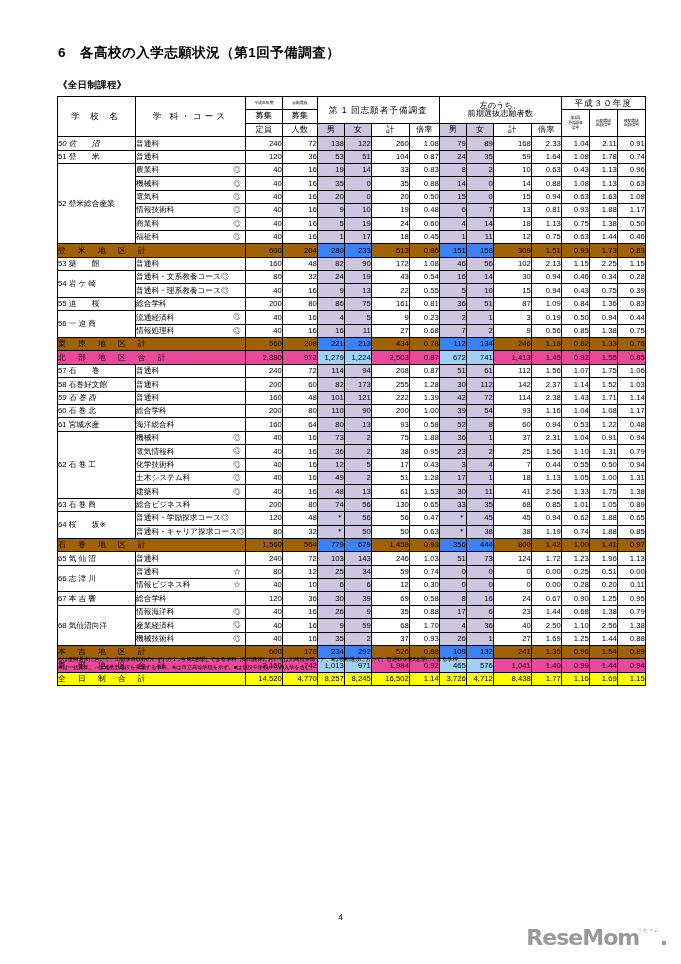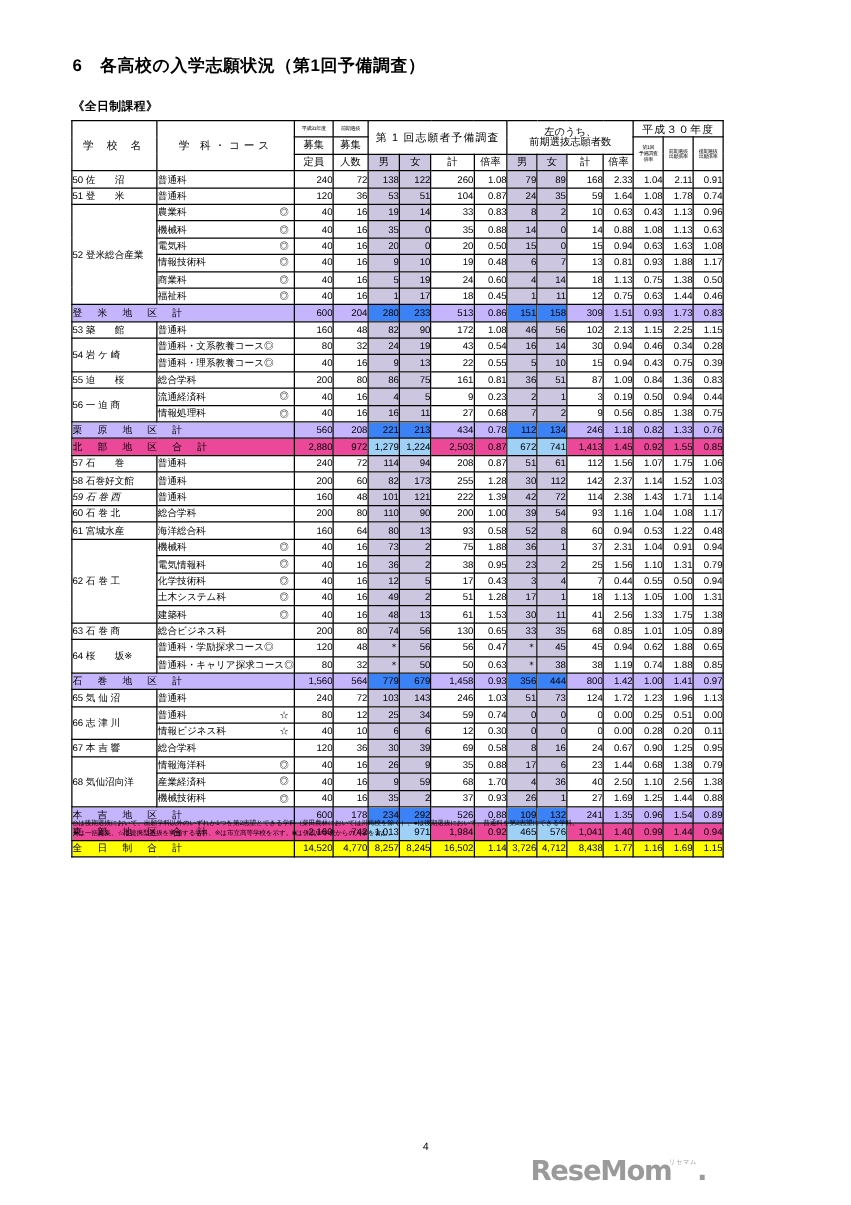--- a/index.html
+++ b/index.html
@@ -11,21 +11,21 @@
     width: 681px;
     height: 964px;
     position: relative;
     font-family: "Liberation Sans", "DejaVu Sans", sans-serif;
     color: #000000;
     overflow: hidden;
   }
   .page {
     position: absolute;
     left: 0; top: 0;
-    width: 579px;
+    width: 681px;
     height: 964px;
   }
   .doc-title {
     position: absolute;
     left: 58px;
     top: 44px;
     font-size: 13.5px;
     font-weight: bold;
     letter-spacing: 0.5px;
     white-space: nowrap;
@@ -92,21 +92,21 @@
   td.num {
     text-align: right;
     padding-right: 3px;
     font-size: 7.7px;
   }
 
   
   .c-sex   { background: #ccc6e0; }
 
   
-  tr.sum-orange td { background: #c4b5fd; font-weight: normal; }
+  tr.sum-orange td { background: #a16207; font-weight: normal; }
   tr.sum-blue   td { background: #ec4899; }
   tr.sum-yellow td { background: #ffff00; }
   tr.sum-orange td.c-sex,
   tr.sum-blue td.c-sex,
   tr.sum-yellow td.c-sex { background: inherit; }
   tr.sum-orange td.c-sex { background: #3b82f6; }
   tr.sum-blue td.c-sex { background: #9fd0f5; }
   tr.sum-yellow td.c-sex { background: #ffff00; }
 
   td.sum-label {
@@ -224,21 +224,21 @@
         <td class="hd hd-sub">計</td>
         <td class="hd hd-sub">倍率</td>
         <td class="hd hd-sub c-sex thick-left">男</td>
         <td class="hd hd-sub c-sex">女</td>
         <td class="hd hd-sub">計</td>
         <td class="hd hd-sub">倍率</td>
       </tr>
     </thead>
     <tbody id="tbody">
         <tr>
-          <td class="name thick-left" style="vertical-align: middle;">50 佐　　沼</td>
+          <td class="name thick-left" style="vertical-align: middle; font-style: italic;">50 佐　　沼</td>
           <td class="dept"><span>普通科</span></td>
           <td class="num">240</td>
           <td class="num">72</td>
           <td class="num c-sex thick-left">138</td>
           <td class="num c-sex">122</td>
           <td class="num">260</td>
           <td class="num">1.08</td>
           <td class="num c-sex thick-left">79</td>
           <td class="num c-sex">89</td>
           <td class="num">168</td>

